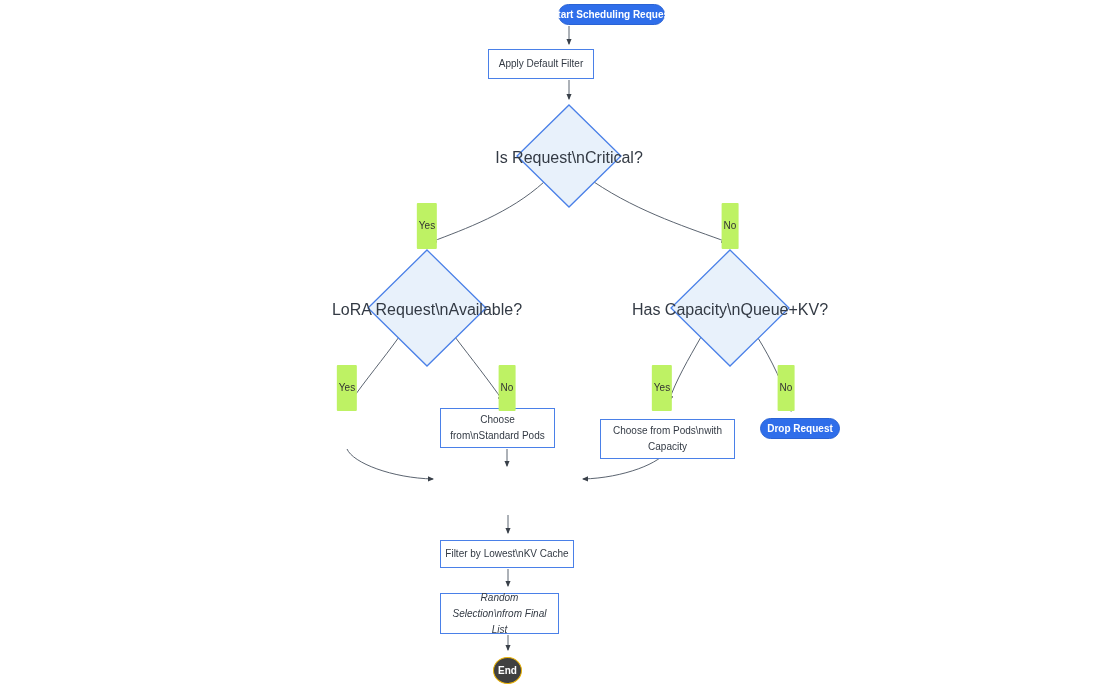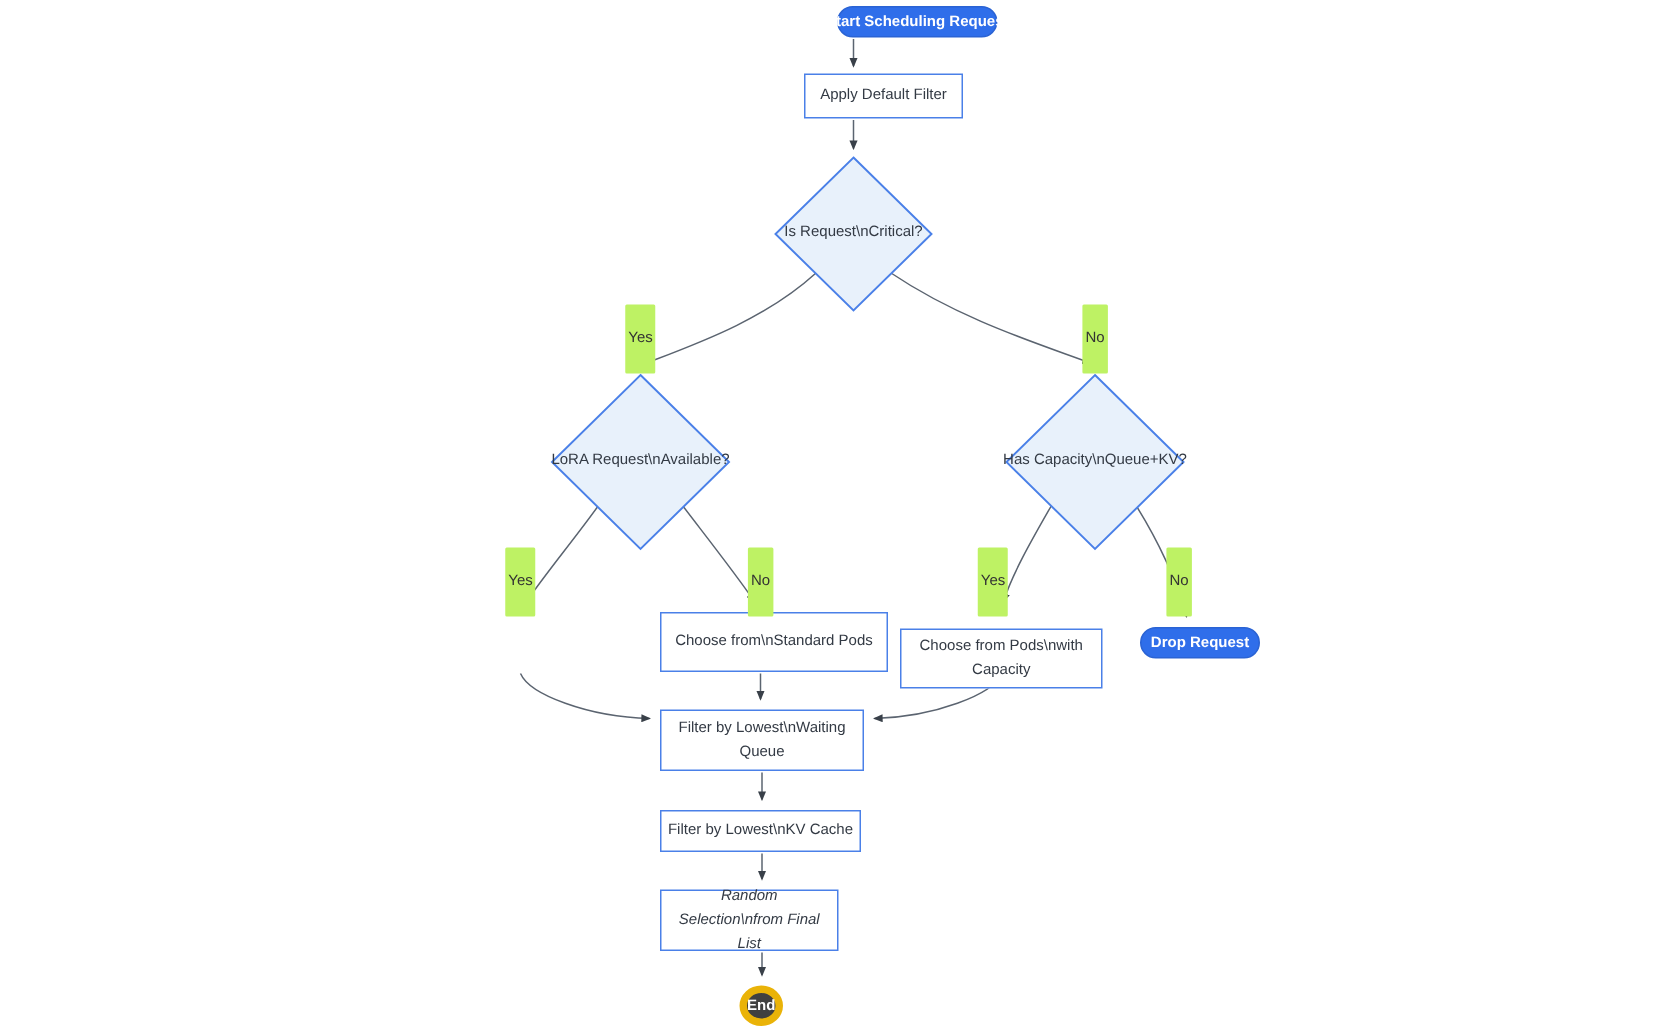--- a/index.html
+++ b/index.html
@@ -33,52 +33,52 @@
   }
   .pill {
     background: #2f6eea;
     border: 1px solid #2a63d4;
     color: #ffffff;
     font-weight: bold;
     border-radius: 12px;
   }
   .circle {
     background: #404040;
-    border: 5px solid #eab308;
+    border: 1px solid #eab308;
     color: #ffffff;
     font-weight: bold;
     border-radius: 50%;
   }
   .diamond-label {
     position: absolute;
     width: 130px;
     text-align: center;
-    font-size: 10px;
+    font-size: 16px;
     color: #333a44;
     white-space: nowrap;
     display: flex;
     justify-content: center;
   }
   .edge-label {
     position: absolute;
     transform: translate(-50%, -50%);
     background: #bef264;
     color: #333333;
     font-size: 10px;
     line-height: 14px;
     padding: 16px 2px;
     border-radius: 1px;
   }
   .nowrap { white-space: nowrap; }
 
   
   #n-start   { left: 517px; top: 4px;  width: 107px; height: 21px; margin-left: 41px; }
-  #n-apply   { left: 536px; top: 49px; width: 106px; height: 30px; }
+  #n-apply   { left: 488px; top: 49px; width: 106px; height: 30px; }
   #n-choose-lora     { left: 279px; top: 408px; width: 135px; height: 40px; }
-  #n-choose-standard { left: 440px; top: 408px; width: 152px; height: 40px; }
+  #n-choose-standard { left: 440px; top: 408px; width: 115px; height: 40px; }
   #n-choose-capacity { left: 600px; top: 408px; width: 135px; height: 40px; margin-top: 11px; }
   #n-drop    { left: 760px; top: 418px; width: 80px;  height: 21px; }
   #n-filter-queue { left: 440px; top: 473px; width: 136px; height: 41px; }
   #n-filter-kv    { left: 440px; top: 540px; width: 134px; height: 28px; text-align: center; }
   #n-random       { left: 440px; top: 593px; width: 119px; height: 41px; font-style: italic; }
   #n-end     { left: 493px; top: 657px; width: 29px; height: 27px; }
 
   #lbl-is-critical   { left: 504px; top: 149px; }
   #lbl-lora-criteria { left: 362px; top: 301px; }
   #lbl-has-capacity  { left: 665px; top: 301px; }
@@ -126,21 +126,20 @@
 
   <div id="n-apply" class="node rect">Apply Default Filter</div>
 
 
   <div id="n-choose-standard" class="node rect">Choose from\nStandard Pods</div>
 
   <div id="n-choose-capacity" class="node rect">Choose from Pods\nwith Capacity</div>
 
   <div id="n-drop" class="node pill nowrap">Drop Request</div>
 
-  <div id="n-filter-queue" class="node rect">Filter by Lowest\nWaiting Queue</div>
 
   <div id="n-filter-kv" class="node rect nowrap">Filter by Lowest\nKV Cache</div>
 
   <div id="n-random" class="node rect">Random Selection\nfrom Final List</div>
 
   <div id="n-end" class="node circle">End</div>
 
   <div id="lbl-is-critical" class="diamond-label">Is Request\nCritical?</div>
 
   <div id="lbl-lora-criteria" class="diamond-label">LoRA Request\nAvailable?</div>

